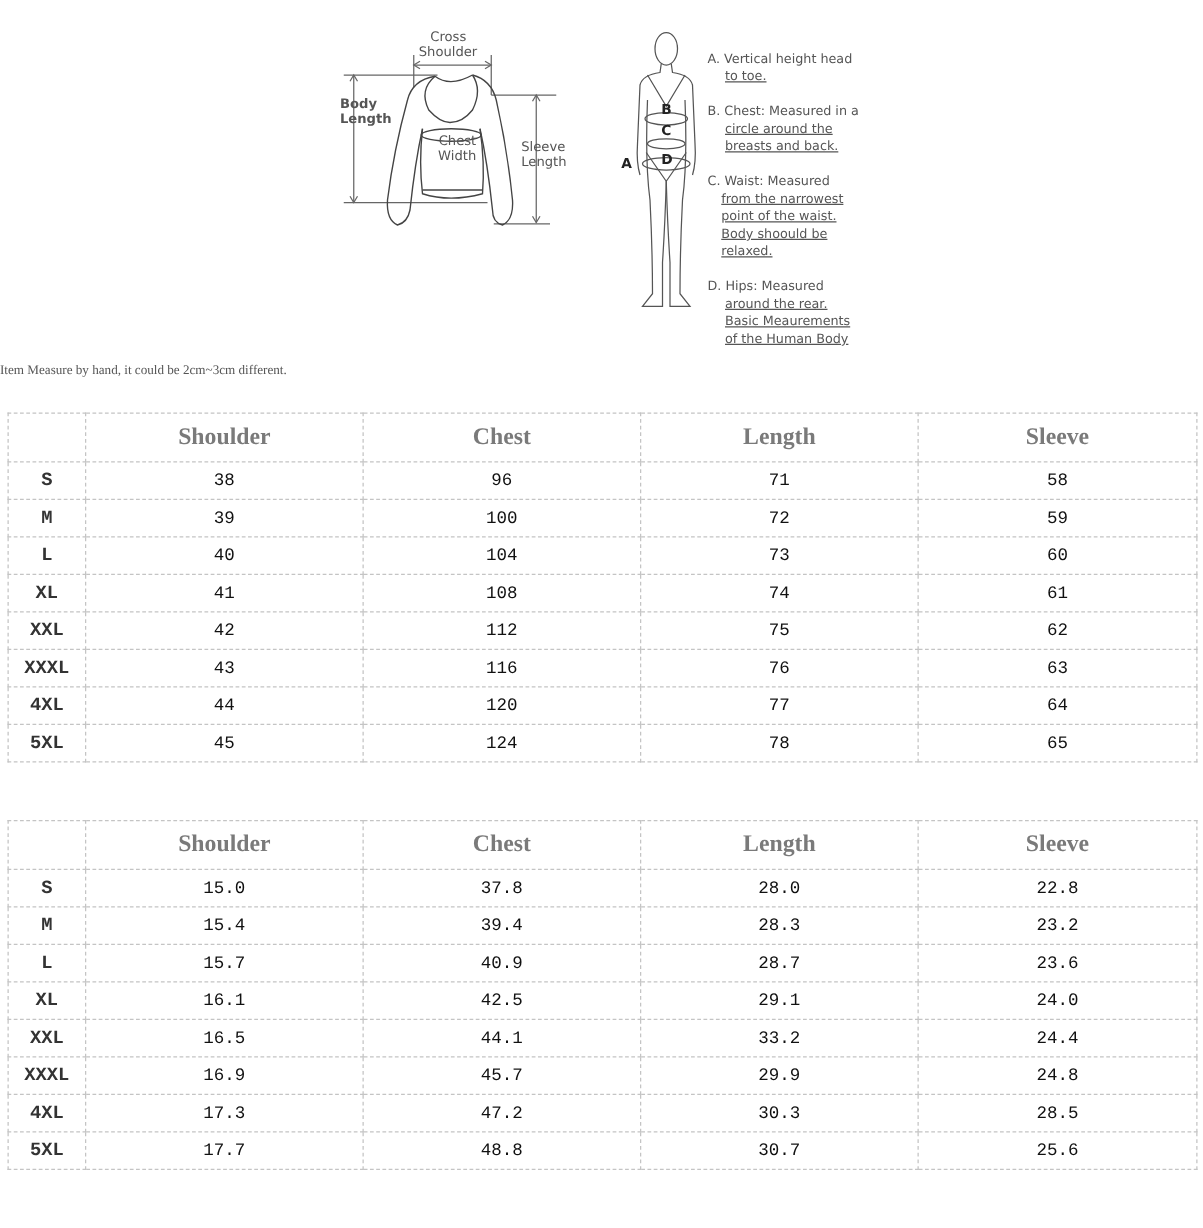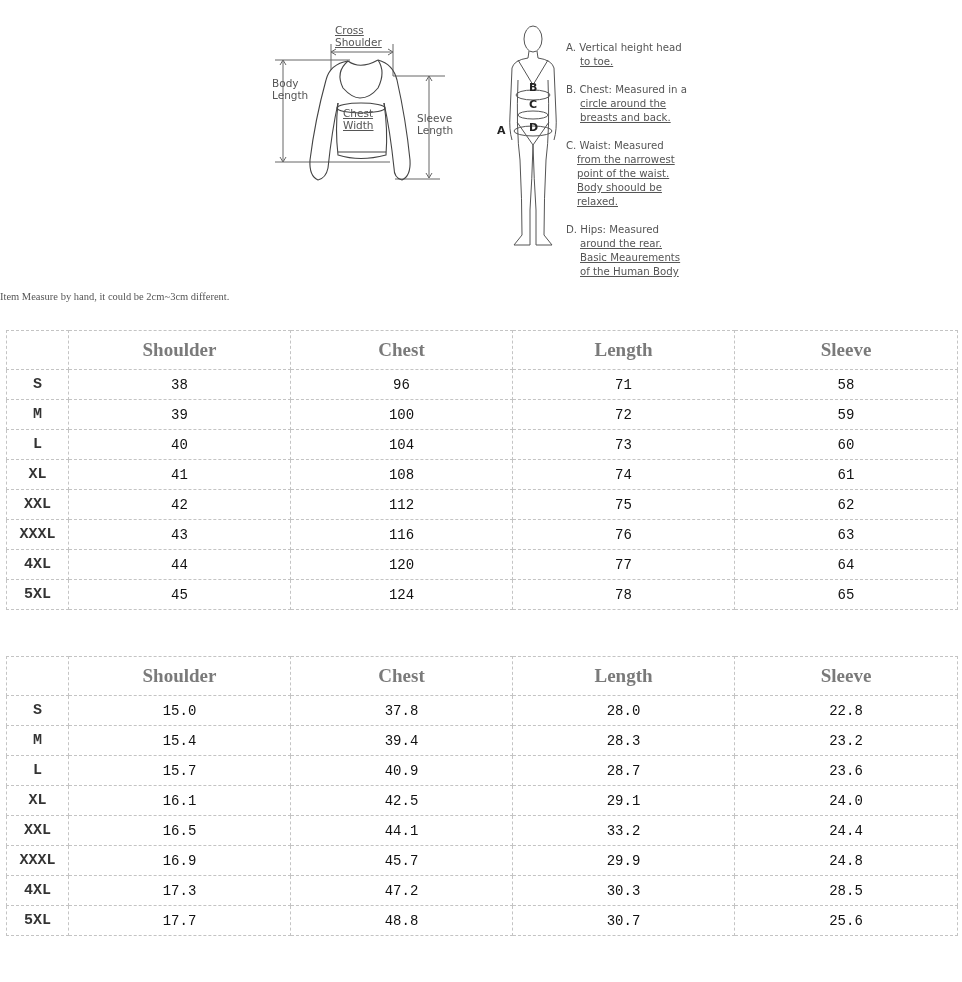--- a/index.html
+++ b/index.html
@@ -1,20 +1,20 @@
 <!DOCTYPE html>
 <html><head>
 <meta charset="utf-8">
 <style>
   html, body { margin: 0; padding: 0; background: #ffffff; }
   body { width: 962px; height: 982px; position: relative; overflow: hidden; font-family: "DejaVu Sans", sans-serif; }
 
   .diagram { position: absolute; left: 0; top: 0; width: 962px; height: 325px; }
   .diag-label { position: absolute; font-family: "DejaVu Sans", sans-serif; font-size: 10.5px; color: #555; line-height: 12px; }
-  .diag-label.center { text-align: left; text-decoration: underline; }
+  .diag-label.center { text-align: right; }
   .body-letter { position: absolute; font-family: "DejaVu Sans", sans-serif; font-size: 11px; font-weight: bold; color: #222; }
   .desc { position: absolute; font-family: "DejaVu Sans", sans-serif; font-size: 10.2px; color: #555; line-height: 14px; margin-top: 14px; }
   .desc .indent { display: block; padding-left: 14px; text-decoration: underline; }
   .note { position: absolute; left: 0; width: 871px; top: 291px; text-align: left; font-family: Liberation Serif, serif; font-size: 10.5px; color: #555; }
 
   table.size-table { position: absolute; left: 6px; width: 951px; border-collapse: collapse; table-layout: fixed; }
   table.size-table td, table.size-table th { border: 1px dashed #c4c4c4; padding: 0; text-align: center; }
   .title-cell { height: 39px; font-family: "Liberation Serif", serif; font-weight: bold; font-size: 19px; color: #7a7a7a; }
   .head-cell { height: 38px; font-family: "Liberation Serif", serif; font-weight: bold; font-size: 19px; color: #7a7a7a; }
   .size-cell { height: 29px; font-family: "Liberation Mono", monospace; font-weight: bold; font-size: 15px; color: #333; }
@@ -59,21 +59,21 @@
 
       <path d="M88,61 Q70,64 66,80 Q55,120 50,160 Q49,176 58,180 Q66,178 68,168 Q72,130 78,103"></path>
 
       <path d="M118,60 Q133,64 137,80 Q146,120 150,160 Q151,176 142,180 Q134,178 134,168 Q130,130 124,103"></path>
     </g>
   </svg>
   <div class="diag-label center" style="left:335px;top:24px;width:38px;">
     <div>Cross</div>
     <div>Shoulder</div>
   </div>
-  <div class="diag-label" style="left:272px;top:77px;">
+  <div class="diag-label" style="left:272px;top:77px;font-weight:bold;">
     <div>Body</div>
     <div>Length</div>
   </div>
   <div class="diag-label center" style="left:343px;top:107px;width:38px;">
     <div>Chest</div>
     <div>Width</div>
   </div>
   <div class="diag-label" style="left:417px;top:112px;">
     <div>Sleeve</div>
     <div>Length</div>

